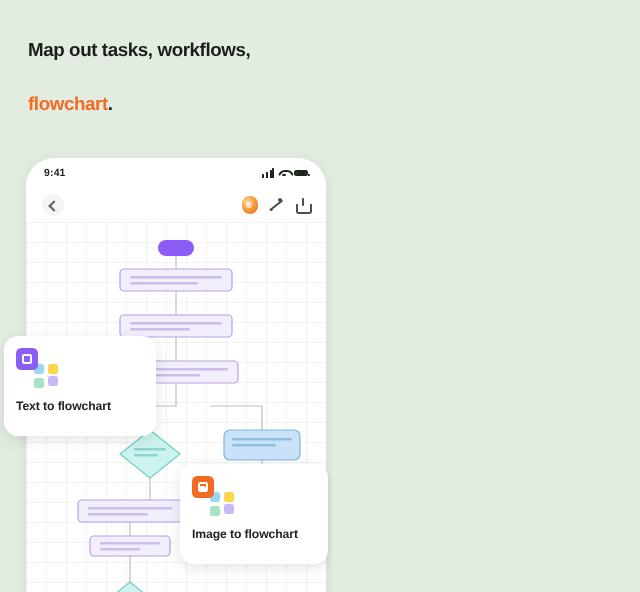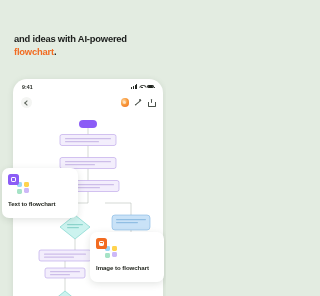--- a/index.html
+++ b/index.html
@@ -139,22 +139,22 @@
   .s2{left:15.5px;top:7.5px;width:5px;height:5px;background:#ffd34e;}
   .s3{left:9px;top:14.5px;width:5px;height:5px;background:#a6e3c6;}
   .s4{left:15.5px;top:14px;width:5px;height:5px;background:#cdb8f7;}
 </style>
 </head>
 <body>
 
 <div class="card">
 
   <div class="headline">
+    <span>Map out tasks, workflows,</span><br>
     <br>
-    <span>and ideas with AI-powered</span><br>
     <span class="accent">flowchart</span><span>.</span>
   </div>
 
   <div class="phone">
 
     <div class="statusbar">
       <div class="stat-time">9:41</div>
       <div class="stat-icons">
         <span class="sig">
             <i></i>

